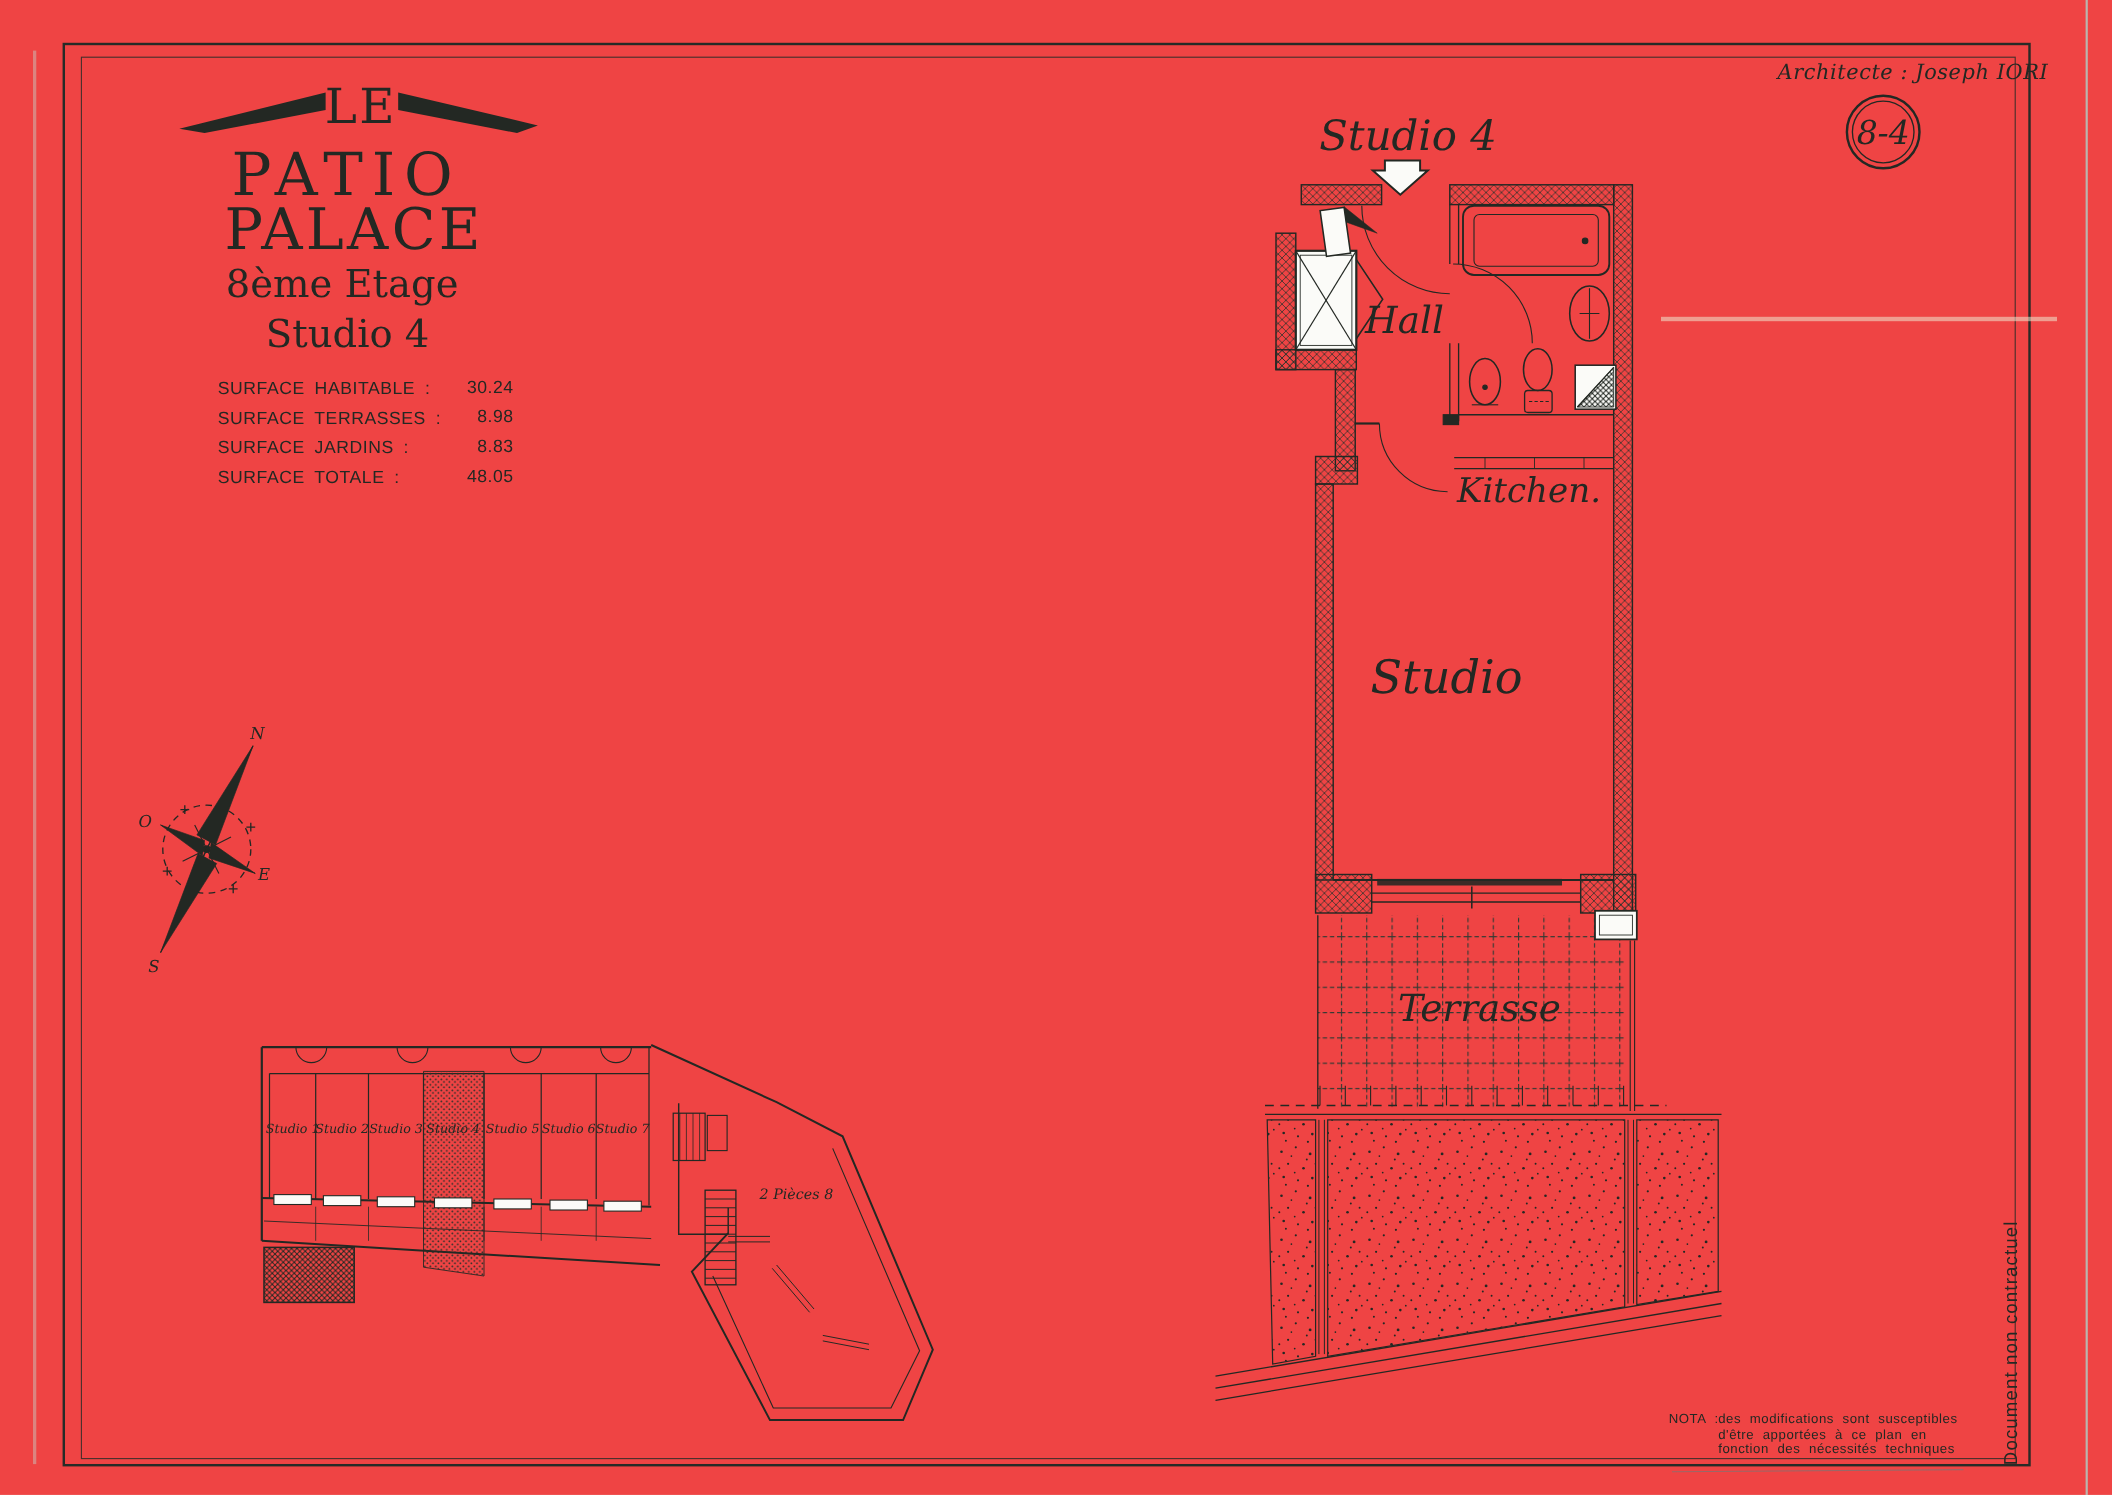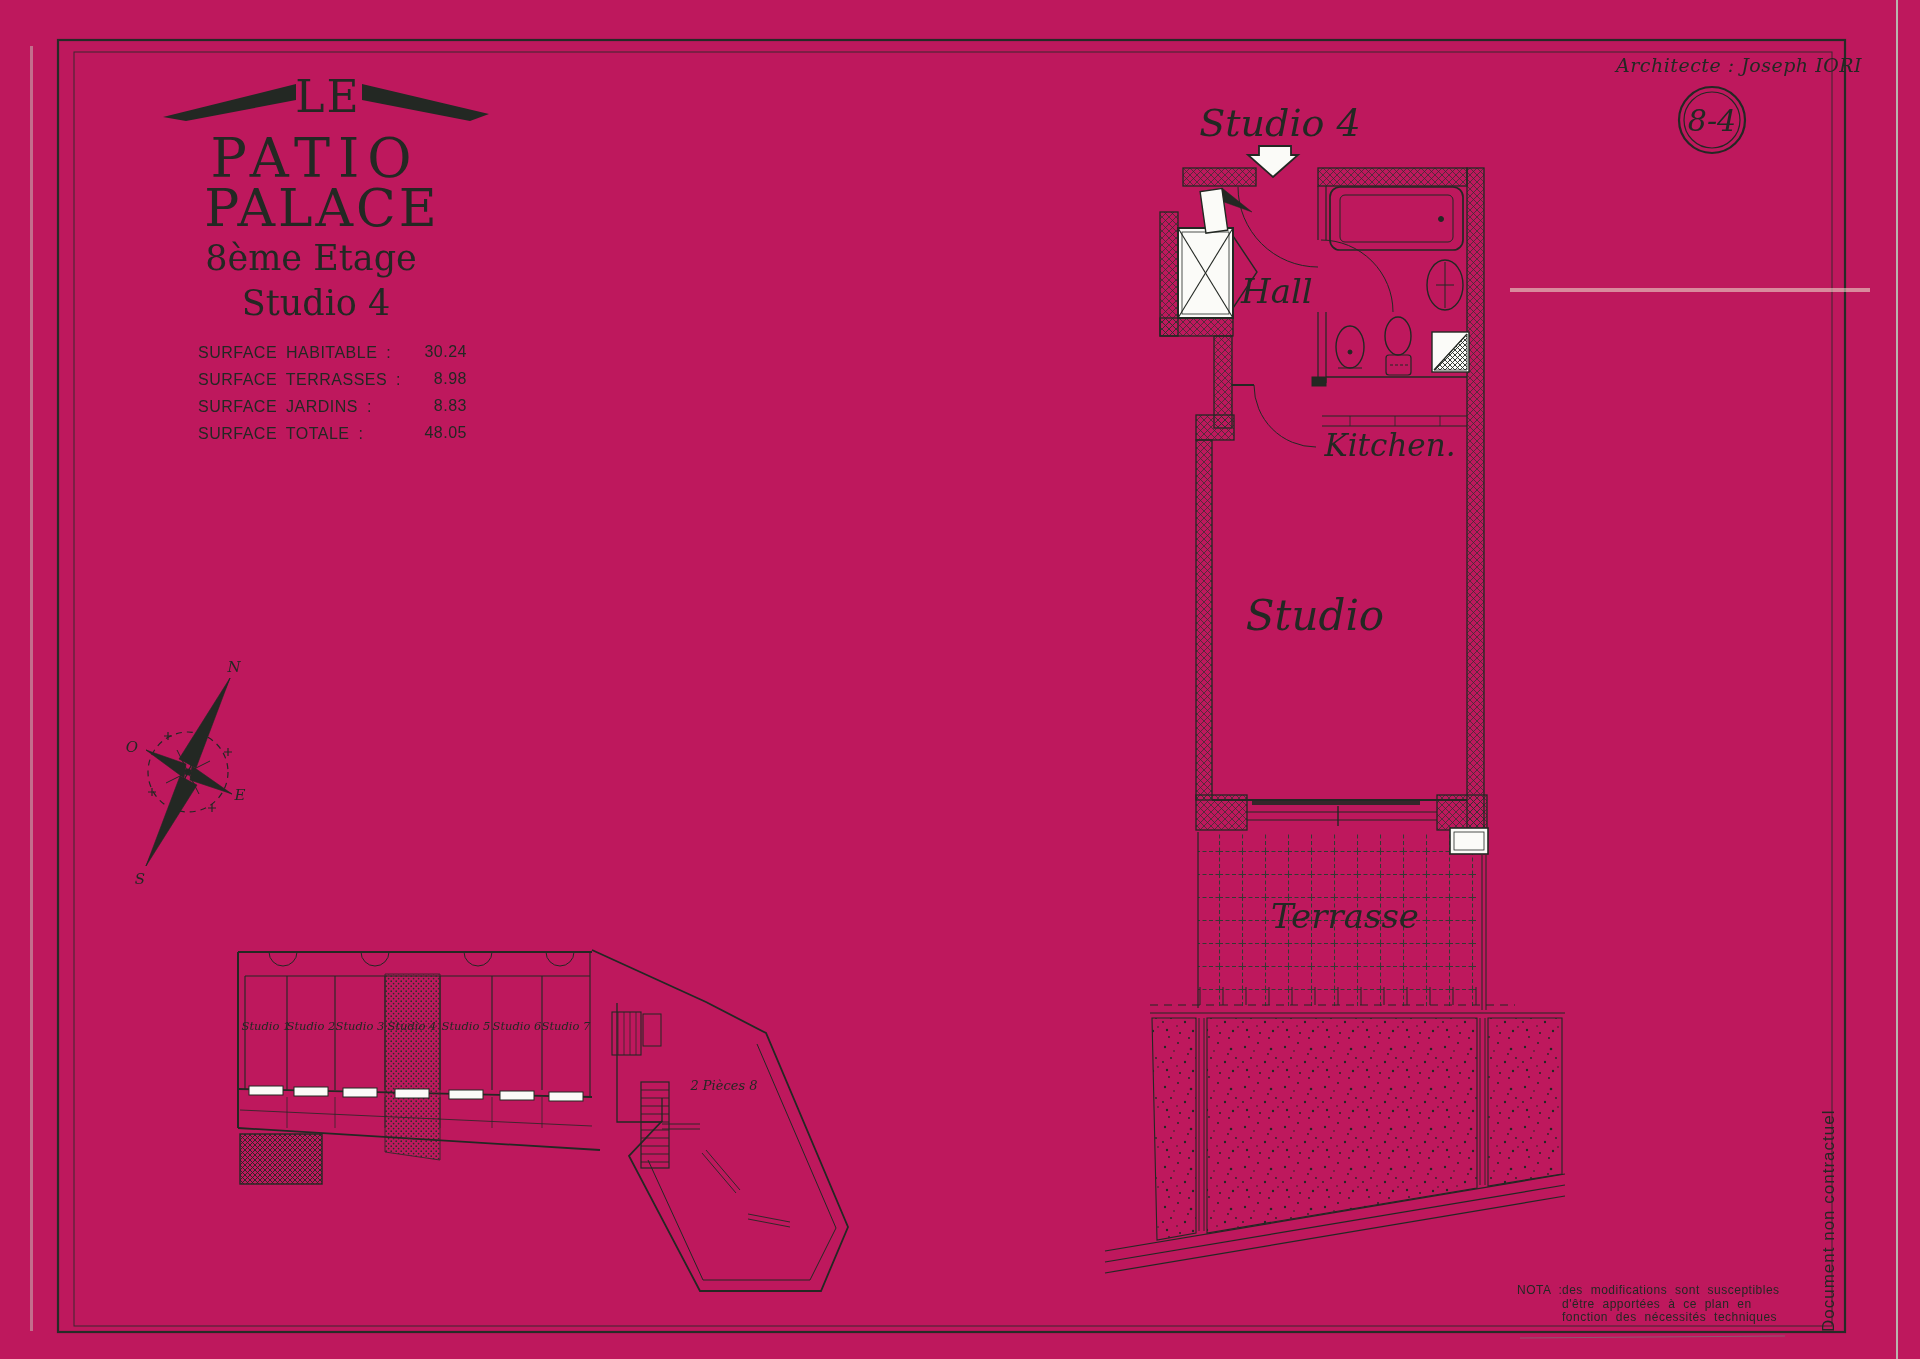--- a/index.html
+++ b/index.html
@@ -1,16 +1,16 @@
 <!DOCTYPE html>
 <html><head>
 <meta charset="utf-8">
 <style>
   html,body{margin:0;padding:0;background:#e8e6e0;}
-  .page{position:relative;width:1920px;height:1359px;background:#be185d;overflow:hidden;
+  .page{position:relative;width:1920px;height:1359px;background:#ef4444;overflow:hidden;
         font-family:"DejaVu Serif", serif;}
   svg{position:absolute;left:0;top:0;}
   text{fill:#232823;}
   .ser-it{font-family:"DejaVu Serif", serif;font-style:italic;}
   .ser{font-family:"DejaVu Serif", serif;}
   .hand{font-family:"Liberation Sans", sans-serif;}
 </style>
 </head>
 <body>
 

